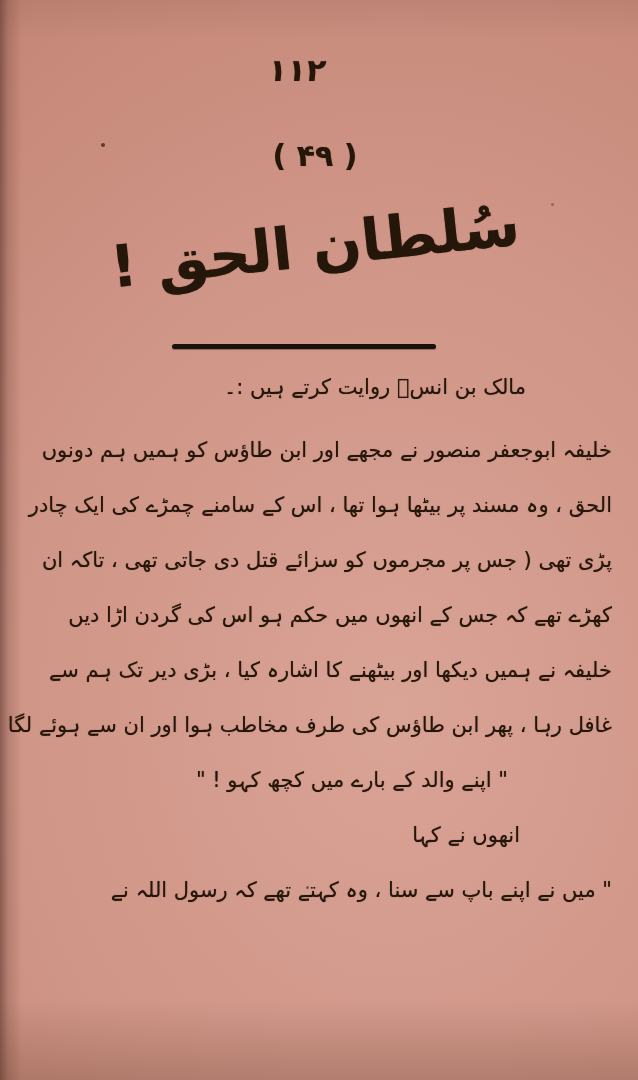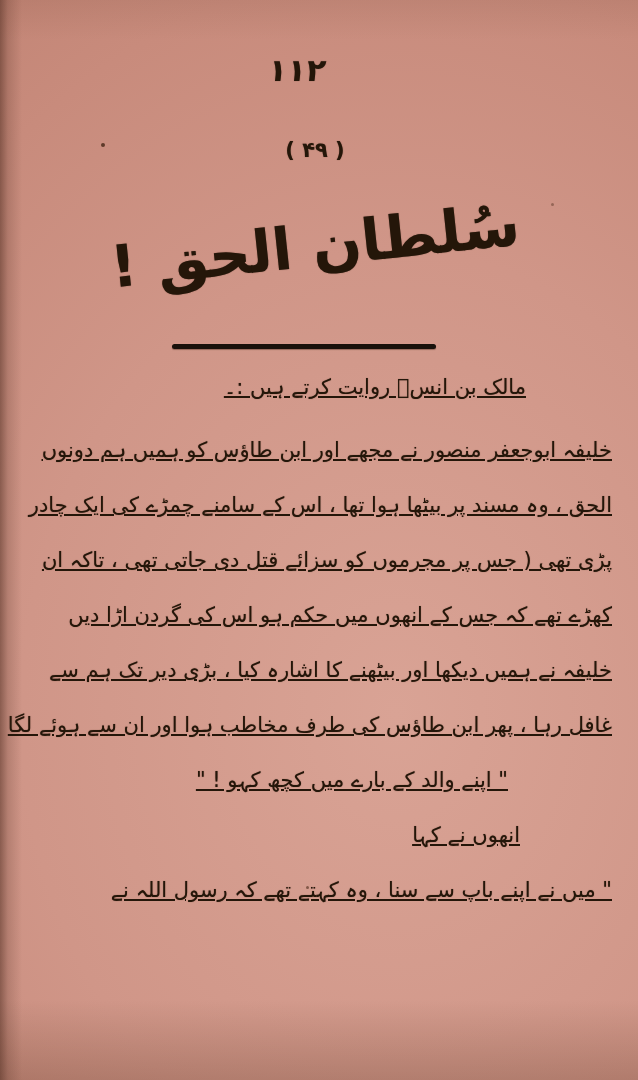--- a/index.html
+++ b/index.html
@@ -20,41 +20,41 @@
   }
   .ink { color:#241609; text-shadow:0 0 1px rgba(46,24,12,0.55); }
 
   .page-number {
     position:absolute; top:52px; left:232px; width:130px;
     text-align:center; font-size:31px; font-weight:bold;
     letter-spacing:3px; transform:skewX(-8deg);
   }
   .section-number {
     position:absolute; top:138px; left:240px; width:150px;
-    text-align:center; font-size:21px; font-weight:bold;
+    text-align:center; font-size:30px; font-weight:bold;
     letter-spacing:4px;
   }
   .chapter-title {
     position:absolute; top:212px; left:95px; width:440px;
     text-align:center; font-size:58px; font-weight:bold;
     transform:rotate(-6deg); letter-spacing:-1px;
     white-space:nowrap;
   }
   .divider {
     position:absolute; top:344px; left:172px; width:264px; height:5px;
     background:#19110b; border-radius:3px;
     box-shadow:0 1px 1px rgba(60,30,18,0.4);
   }
   .body-text {
     position:absolute; top:360px; right:26px; left:18px;
     font-size:21px;
   }
   .line {
     height:55px; line-height:55px;
-    white-space:nowrap; text-decoration:underline;
+    white-space:nowrap; 
   }
   .l-intro { padding-right:86px; margin-bottom:8px; }
   .l-quote { padding-right:104px; }
   .l-said  { padding-right:92px; }
   .speck { position:absolute; background:#5e3a2a; border-radius:50%; }
   .speck-1 { left:101px; top:143px; width:4px; height:4px; }
   .speck-2 { left:306px; top:886px; width:3px; height:3px; opacity:.7; }
   .speck-3 { left:551px; top:203px; width:3px; height:3px; opacity:.5; }
 </style>
 </head>

